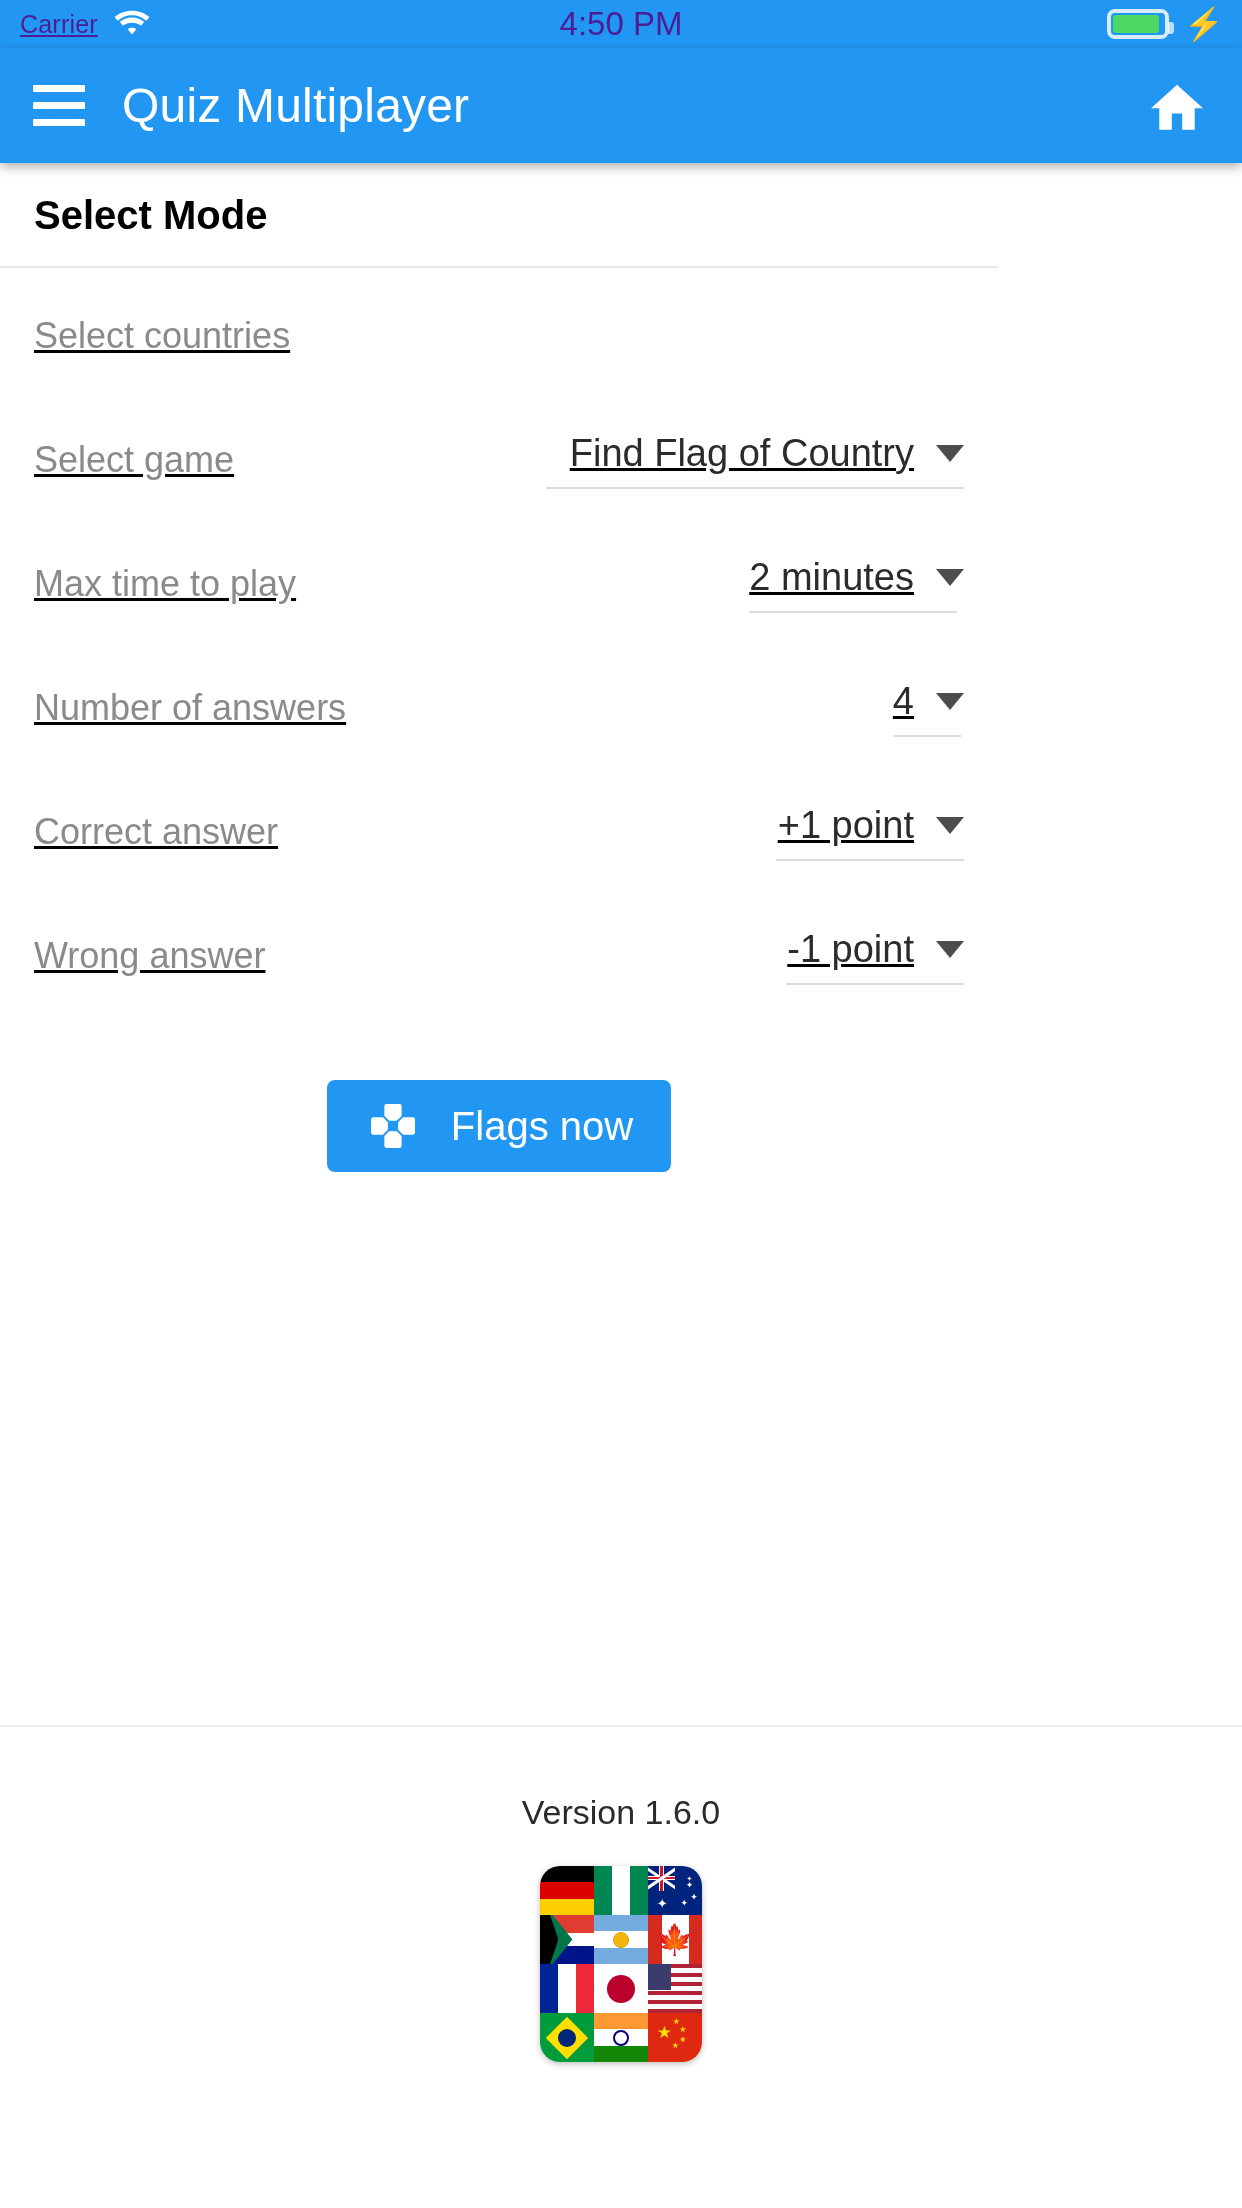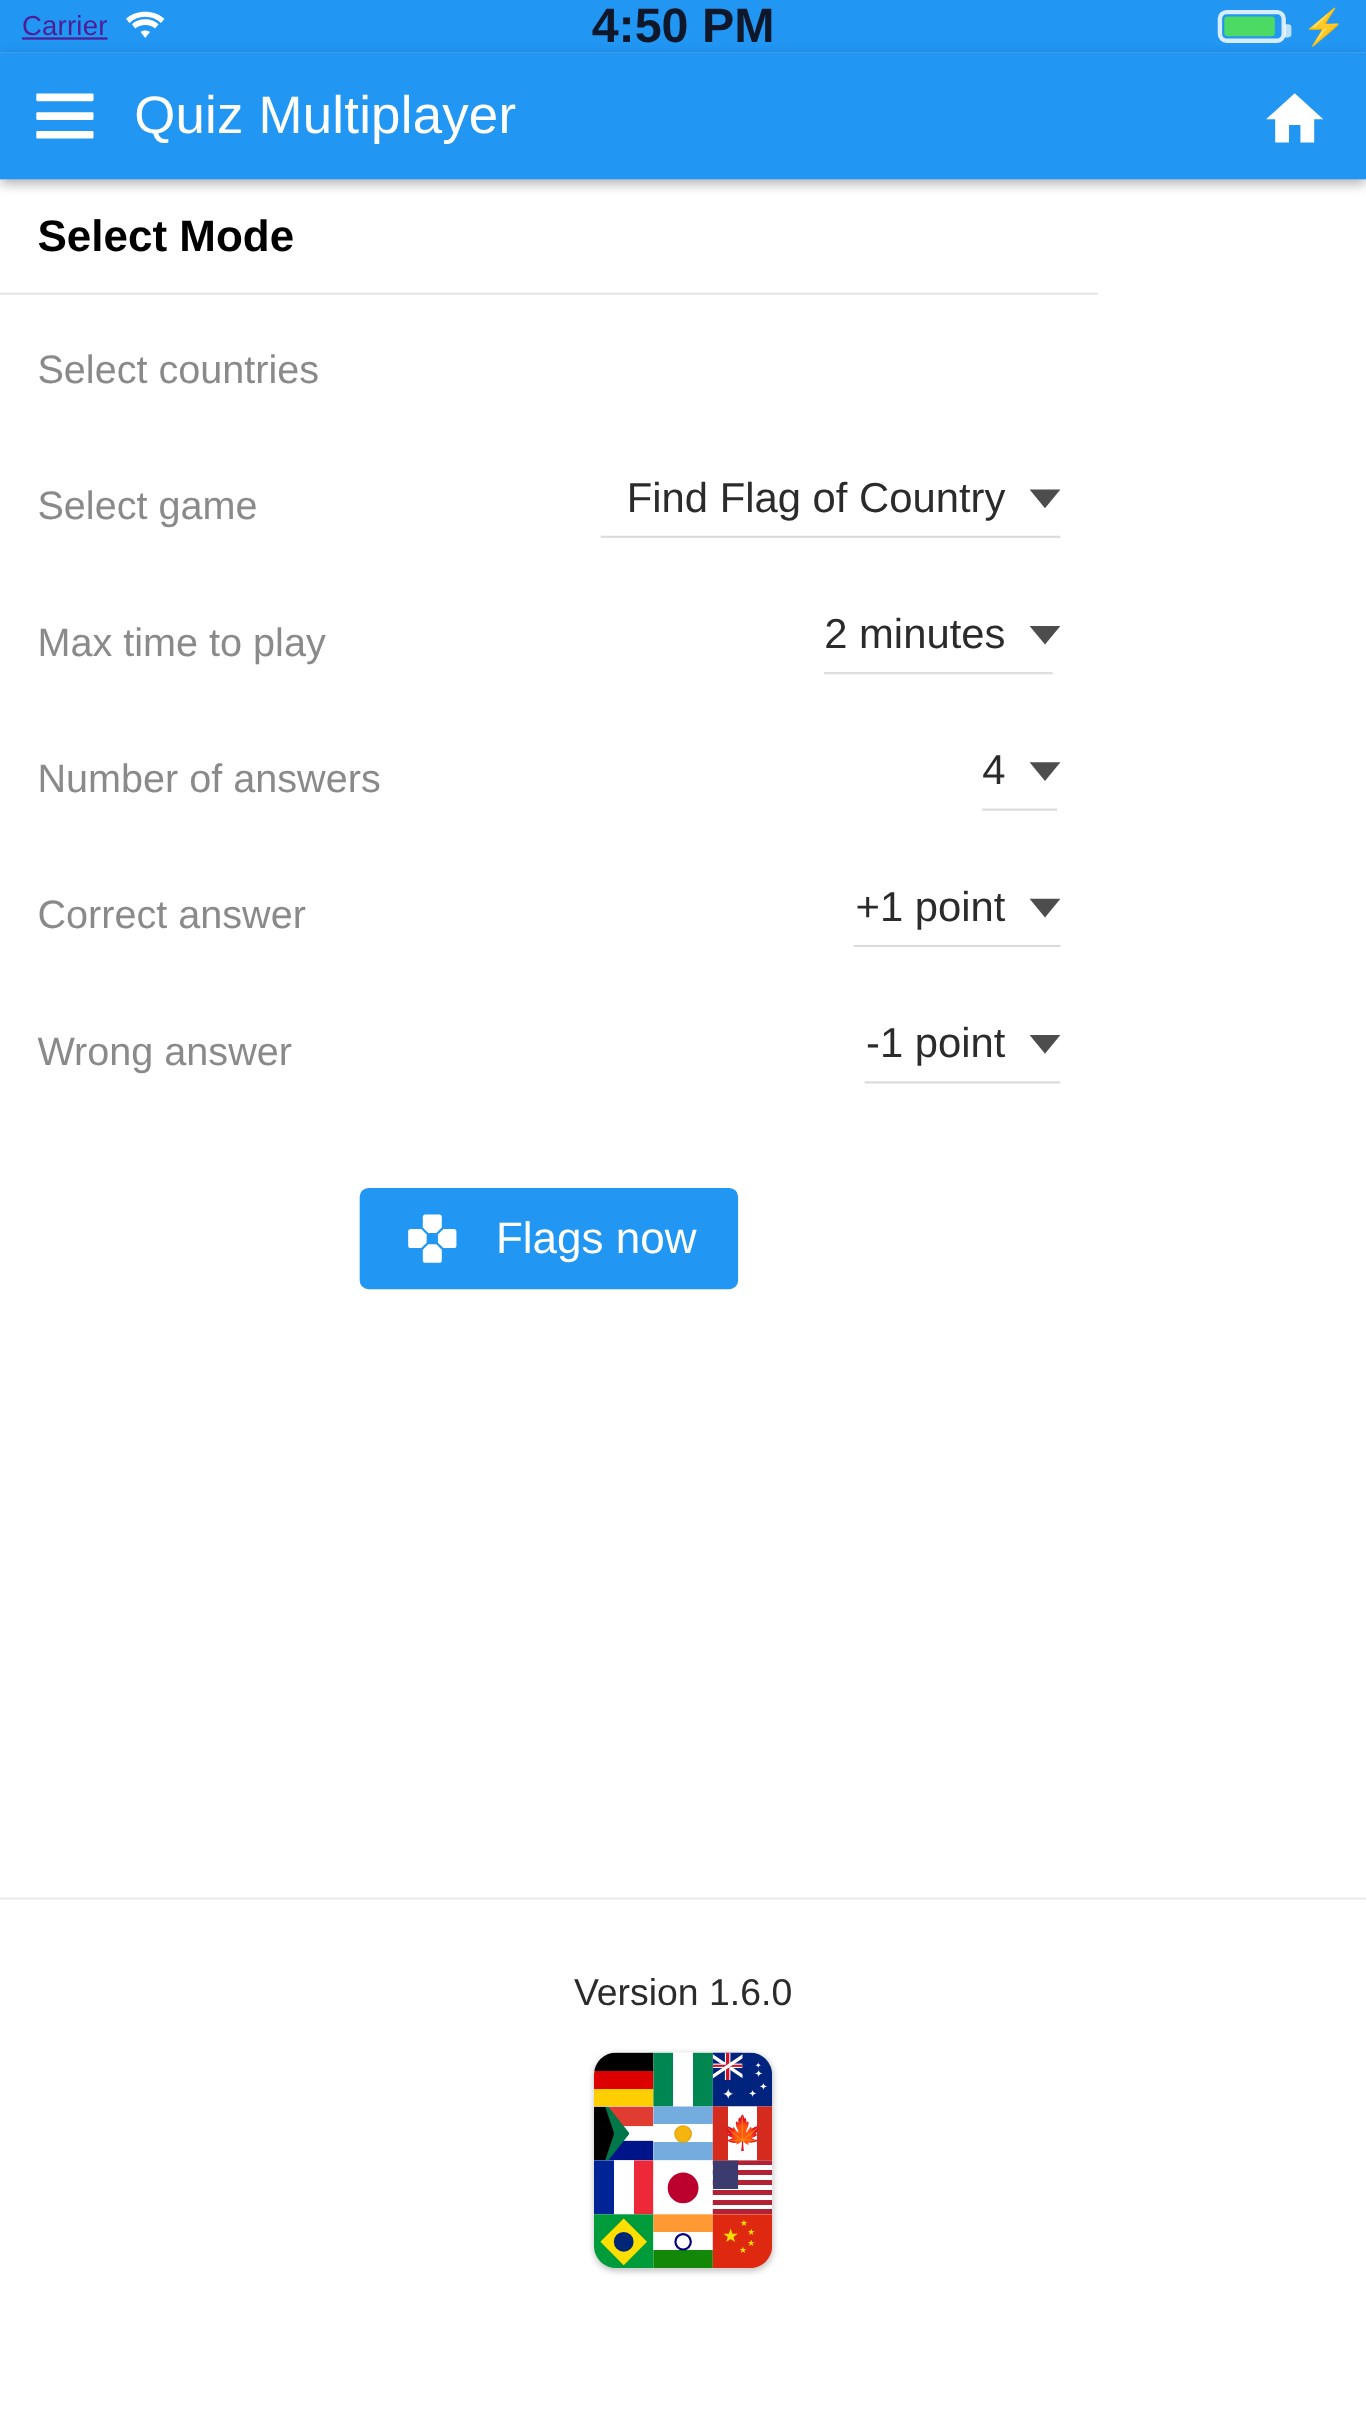--- a/index.html
+++ b/index.html
@@ -14,21 +14,21 @@
   
   .statusbar {
     position: absolute; top: 0; left: 0;
     width: 1242px; height: 48px;
     background: #2196f3;
     display: flex; align-items: center;
   }
   .sb-left { display: flex; align-items: center; gap: 14px; padding-left: 20px; width: 33%; }
   .sb-carrier { color: #4c1d95; font-size: 25px; letter-spacing: .2px; text-decoration: underline; }
   .sb-center { width: 34%; text-align: center; }
-  .sb-time { color: #0f172a; font-size: 44px; font-weight: 700; }
+  .sb-time { color: #4c1d95; font-size: 33px; font-weight: 400; }
   .sb-right { width: 33%; display: flex; align-items: center; justify-content: flex-end; padding-right: 18px; gap: 9px; }
   .battery {
     position: relative; width: 62px; height: 30px;
     border: 4px solid rgba(255,255,255,.82); border-radius: 8px;
     display: flex; align-items: center;
   }
   .battery::after {
     content: ""; position: absolute; right: -9px; top: 9px;
     width: 6px; height: 12px; border-radius: 0 3px 3px 0;
     background: rgba(255,255,255,.7);
@@ -55,21 +55,21 @@
   .content { position: absolute; top: 163px; left: 0; width: 998px; }
   .section-title {
     font-size: 40px; font-weight: bold; color: #000;
     padding: 30px 0 28px 34px;
   }
   .divider { height: 2px; background: #e6e6e6; width: 100%; }
 
   .rows { padding-top: 6px; }
   .row {
     position: relative; height: 124px;
-    display: flex; align-items: center; padding: 0 34px;
+    display: flex; align-items: center; padding: 0 34px; text-decoration: underline;
   }
   .row-label { font-size: 36px; color: #8a8a8a; font-weight: 400; }
   .field {
     margin-left: auto; display: flex; flex-direction: column; align-items: stretch;
   }
   .field-inner { display: flex; align-items: center; justify-content: flex-end; gap: 22px; padding-bottom: 12px; }
   .field-value { font-size: 38px; color: #2b2b2b; white-space: nowrap; }
   .caret { width: 0; height: 0; border-left: 14px solid transparent; border-right: 14px solid transparent; border-top: 17px solid #4d4d4d; }
   .field-underline { height: 2px; background: #dcdcdc; }
 

